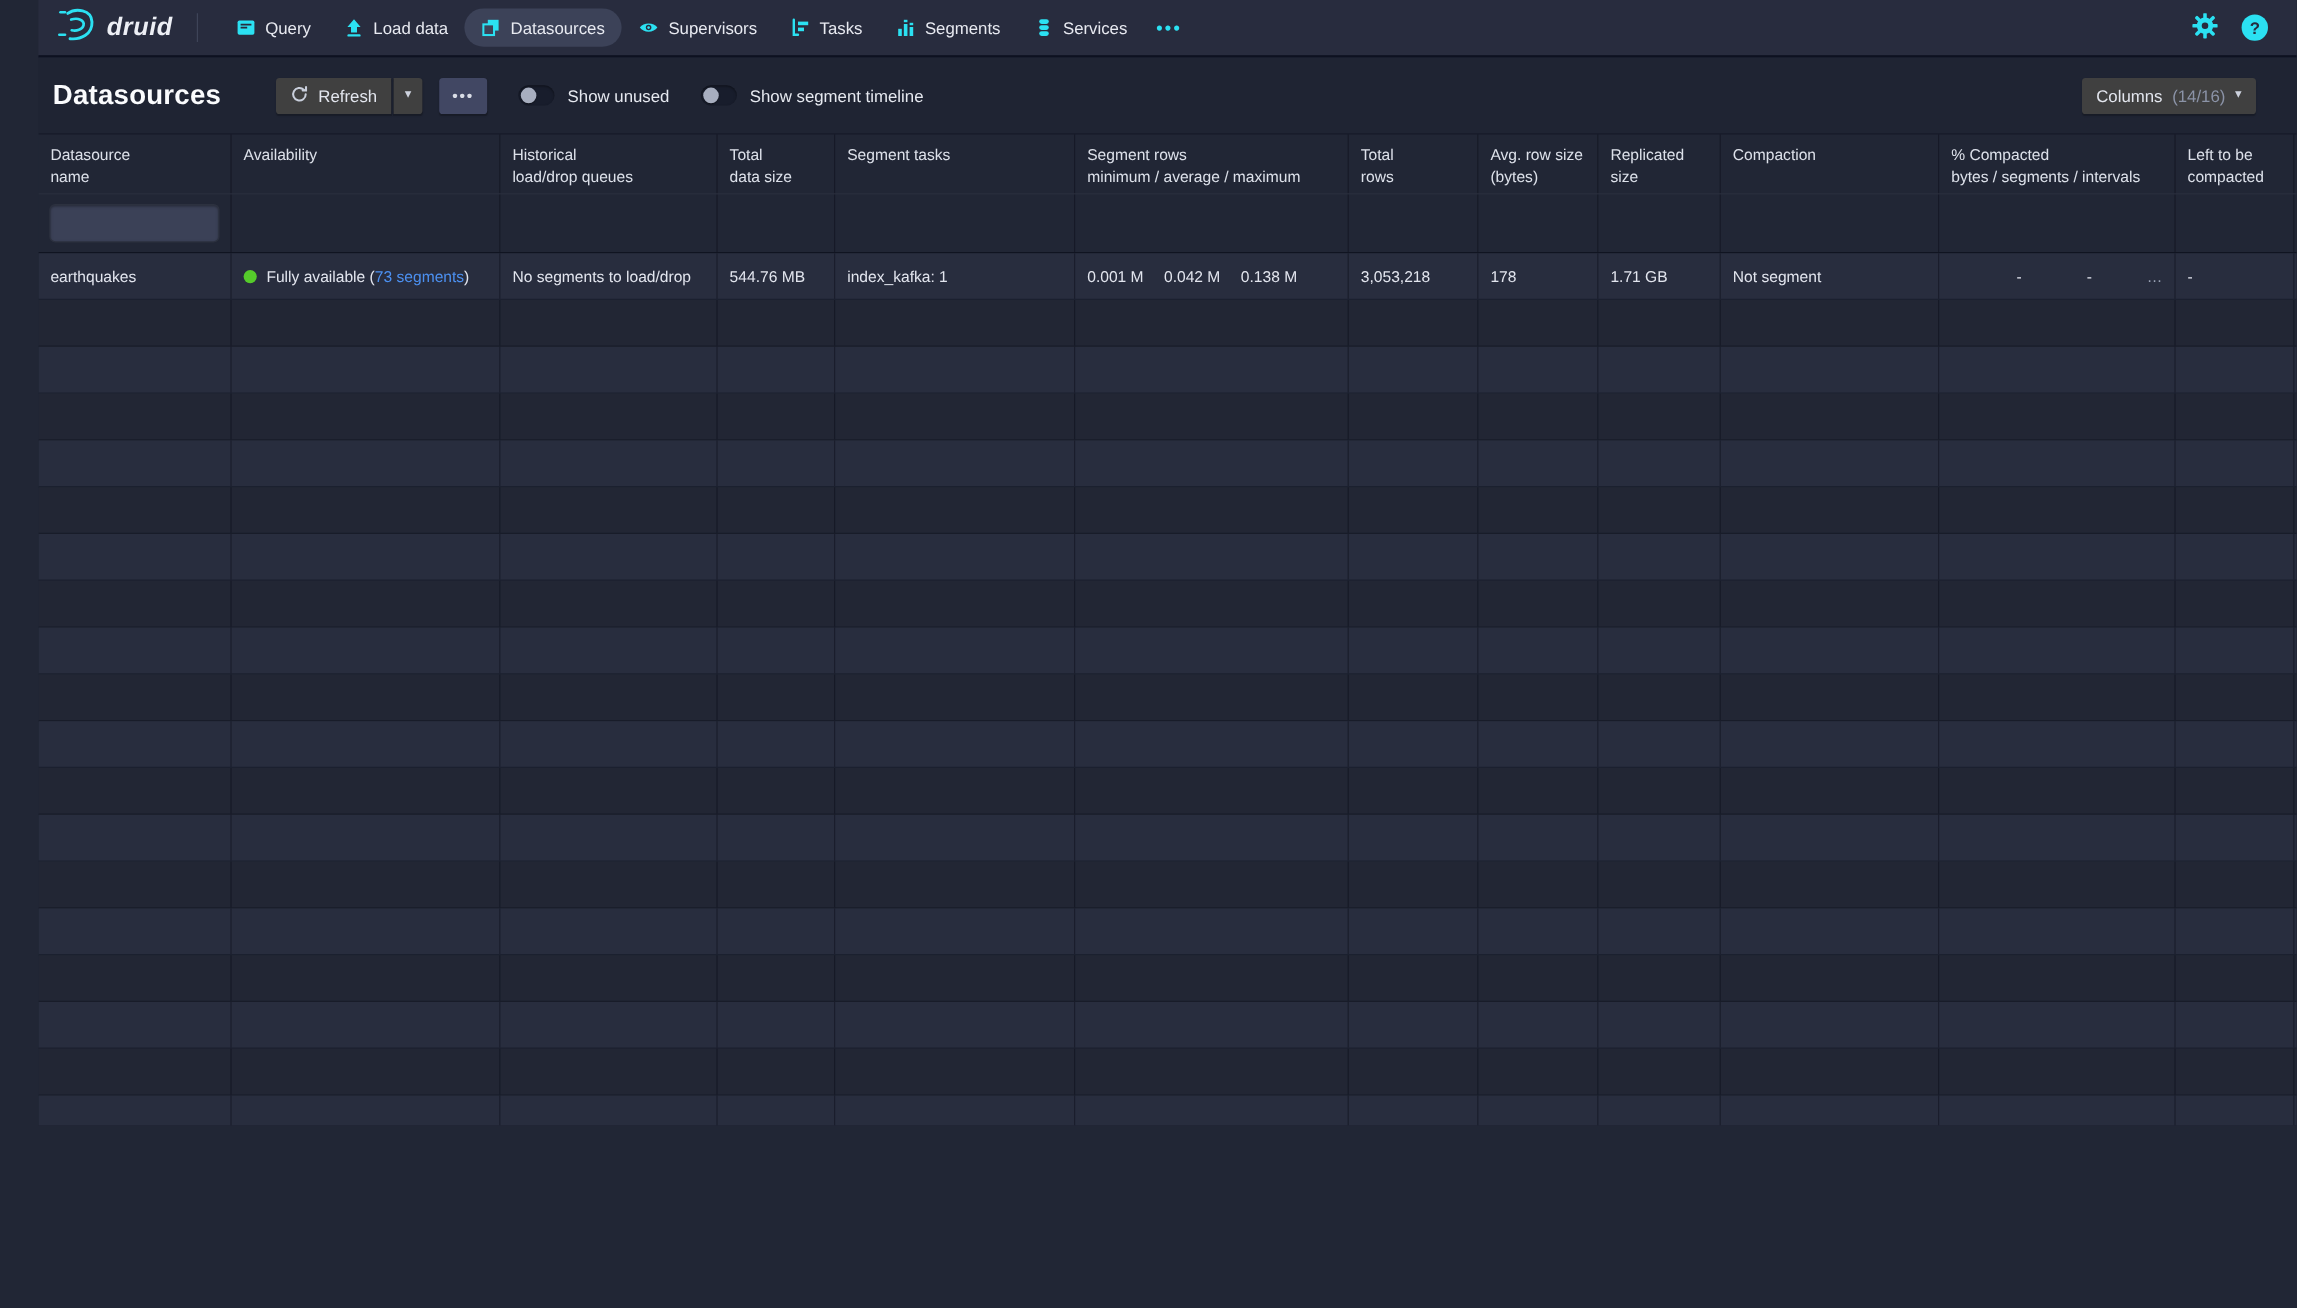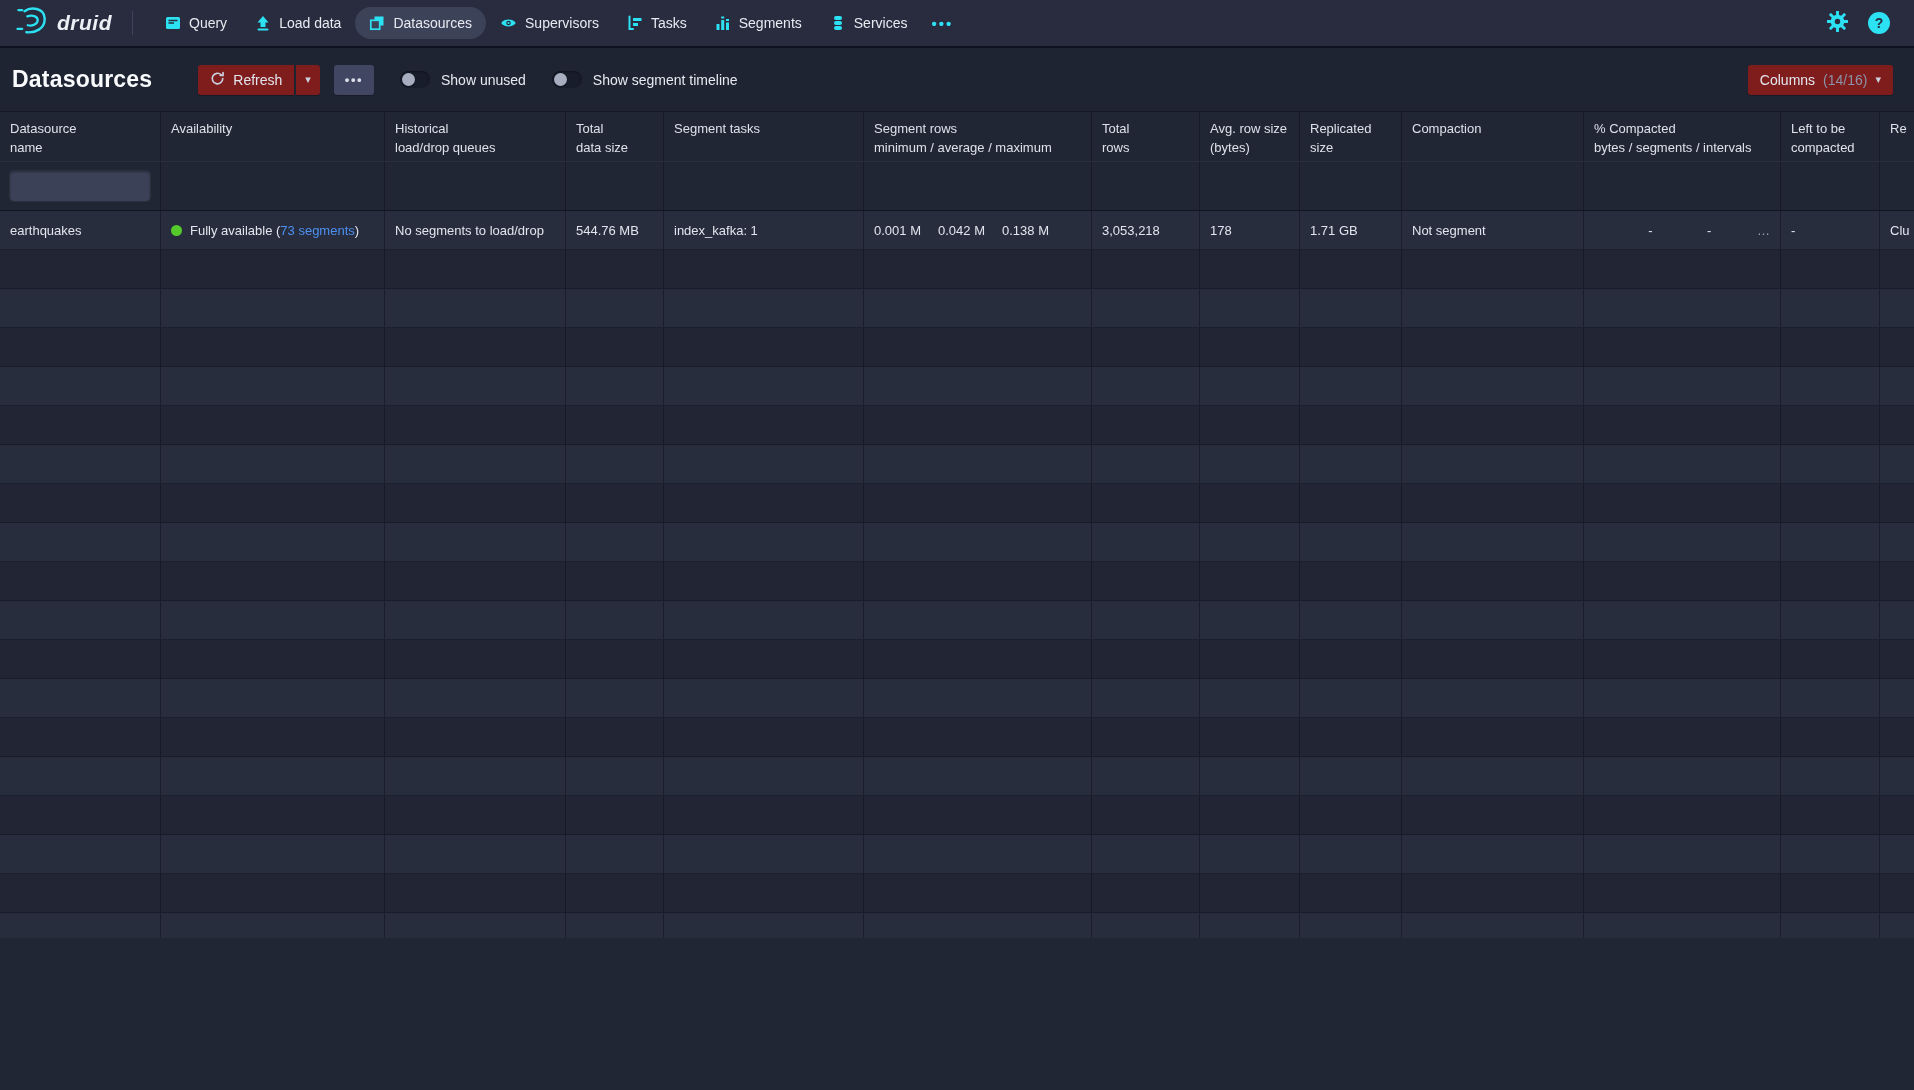--- a/index.html
+++ b/index.html
@@ -1,21 +1,21 @@
 <!DOCTYPE html>
 <html><head>
 <meta charset="utf-8">
 <style>
   * { margin:0; padding:0; box-sizing:border-box; }
   html,body { width:1914px; height:1090px; overflow:hidden; }
   body {
     font-family:"Liberation Sans","DejaVu Sans",sans-serif;
     background:#212635; color:#E3E6EE;
   }
-  .app { width:1914px; height:938px; display:flex; flex-direction:column; overflow:hidden; }
+  .app { width:1914px; height:938px; display:flex; flex-direction:column; overflow:hidden;padding-left:32px; }
 
   
   .topnav {
     height:48px; flex:0 0 48px; background:#282C3E;
     border-bottom:2px solid #0D1120;
     display:flex; align-items:center; padding:0 14px;
   }
   .logo { display:flex; align-items:center; gap:9px; margin-left:2px; }
   .logo-text { font-size:21px; font-style:italic; font-weight:600; color:#EDEFF5; letter-spacing:.5px; }
   .nav-divider { width:1px; height:24px; background:#3E4458; margin:0 18px 0 20px; }
@@ -35,21 +35,21 @@
   }
   .gear-btn { background:none; border:none; cursor:pointer; padding:0; display:block; }
 
   
   .page-header {
     height:63px; flex:0 0 63px; background:#1F2433;
     display:flex; align-items:center; padding:0 12px;
   }
   .page-title { font-size:23px; font-weight:700; color:#FAFBFD; letter-spacing:.2px; margin-right:46px; }
   .btn {
-    background:#7f1d1d; color:#E3E6EE; border:none; cursor:pointer;
+    background:#404040; color:#E3E6EE; border:none; cursor:pointer;
     font-family:inherit; font-size:14px; height:30px;
     display:inline-flex; align-items:center; gap:8px;
     border-radius:3px; padding:0 12px;
     box-shadow:0 1px 1px rgba(0,0,0,.25);
   }
   .split { display:inline-flex; }
   .split .main { border-radius:3px 0 0 3px; }
   .split .caret-part { border-radius:0 3px 3px 0; margin-left:2px; padding:0 9px; }
   .caret-glyph { font-size:11px; color:#CDD2DE; line-height:1; }
   .more-btn { margin-left:14px; background:#414763; padding:0 11px; letter-spacing:1.5px; font-weight:700; font-size:13px; color:#D9DDE6; }
@@ -58,21 +58,21 @@
   }
   .switch-track {
     width:30px; height:17px; border-radius:9px; background:#181D2C; position:relative; flex:0 0 30px;
     box-shadow:inset 0 1px 2px rgba(0,0,0,.4);
   }
   .switch-knob {
     position:absolute; left:2px; top:2px; width:13px; height:13px; border-radius:50%;
     background:#A7AEBF; box-shadow:0 1px 1px rgba(0,0,0,.4);
   }
   .switch-label { font-size:14px; color:#E6E9F0; }
-  .columns-btn { margin-left:auto; margin-right:9px; }
+  .columns-btn { margin-left:auto; margin-right:22px; }
   .muted { color:#8B93A7; }
 
   
   .table { flex:1 1 auto; display:flex; flex-direction:column; overflow:hidden; background:#212635; }
   .cell { flex:0 0 auto; padding:0 10px; border-right:1px solid rgba(8,11,22,.45); height:100%; overflow:hidden; }
   .c0{width:161px}.c1{width:224px}.c2{width:181px}.c3{width:98px}.c4{width:200px}
   .c5{width:228px}.c6{width:108px}.c7{width:100px}.c8{width:102px}.c9{width:182px}
   .c10{width:197px}.c11{width:99px}.c12{width:200px}
 
   .thead-row {

